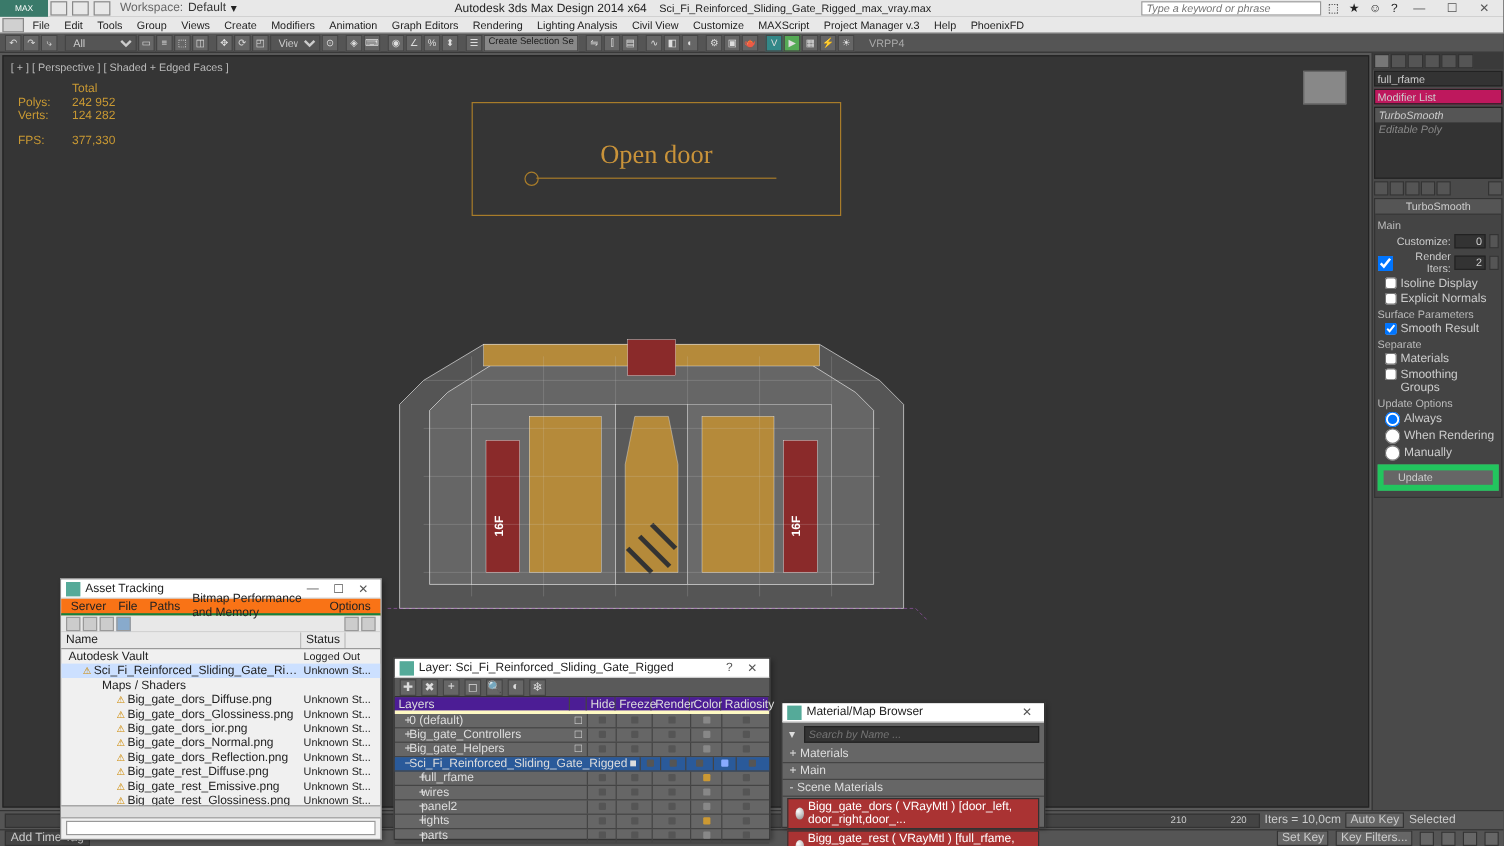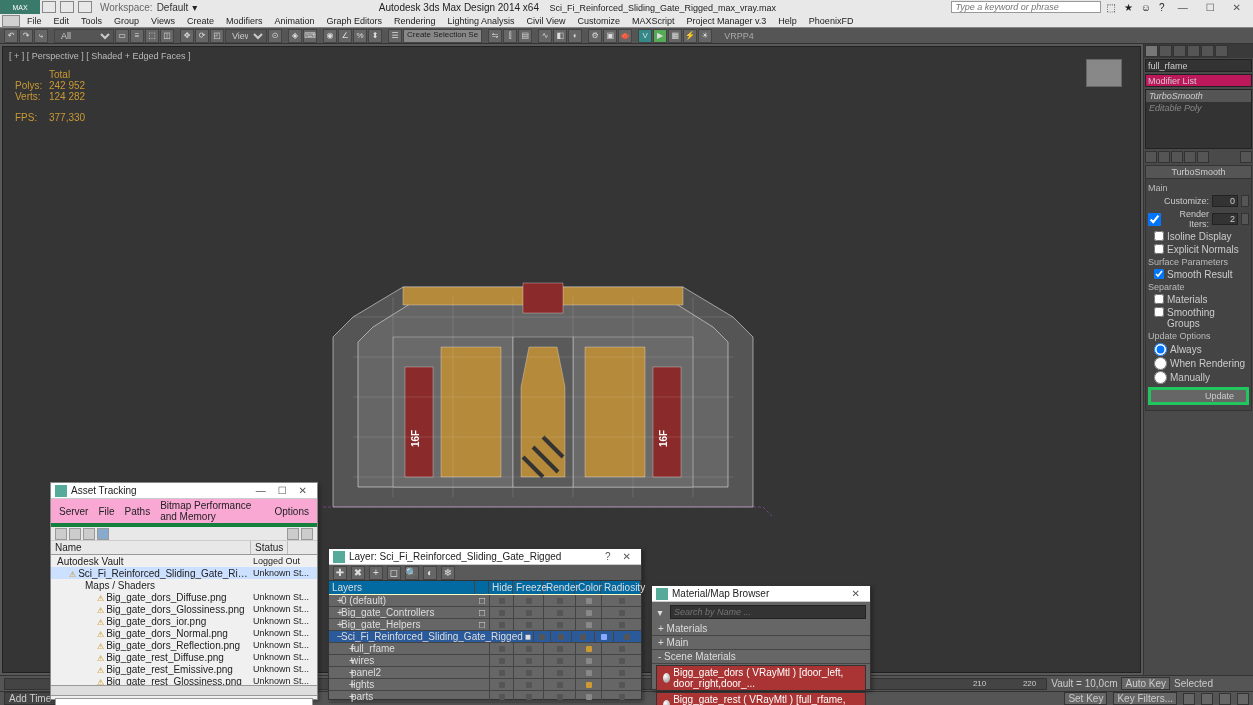--- a/index.html
+++ b/index.html
@@ -27,21 +27,21 @@
 .toolbar .tb{width:14px;height:14px;background:#666;border:1px solid #444;display:flex;align-items:center;justify-content:center;font-size:8px;color:#ddd}
 .toolbar .sel{height:14px;background:#555;border:1px solid #444;color:#ccc;font-size:9px;padding:0 2px}
 .toolbar .sep{width:4px}
 .toolbar .dropbtn{height:14px;background:#888;border:1px solid #444;font-size:8px;padding:0 3px;color:#222}
 
 
 .main{position:absolute;top:44px;left:0;right:0;bottom:30px;display:flex}
 .viewport{flex:1;background:#353535;position:relative;border:1px solid #222;margin:2px}
 .vplabel{position:absolute;top:4px;left:6px;color:#bbb;font-size:9px}
 .stats{position:absolute;top:22px;left:12px;color:#c99933;font-size:9px}
-.stats .row{display:flex;gap:6px}
+.stats .row{display:flex;gap:17px}
 .stats .row .l{width:28px}
 .stats .row .v{}
 .opendoor{position:absolute;top:38px;left:390px;width:308px;height:95px;border:1px solid #a87c2a;display:flex;flex-direction:column;align-items:center;justify-content:center}
 .opendoor .txt{color:#c9933a;font-size:22px;font-family:Georgia,serif}
 .opendoor .line{width:200px;height:1px;background:#a87c2a;margin-top:6px;position:relative}
 .opendoor .line:before{content:"";position:absolute;left:-10px;top:-5px;width:10px;height:10px;border:1px solid #a87c2a;border-radius:50%}
 .viewcube{position:absolute;top:12px;right:18px;width:36px;height:28px;background:#888;border:1px solid #666}
 .gate{position:absolute;top:230px;left:310px;width:460px;height:250px}
 .gate svg{width:100%;height:100%}
 
@@ -60,37 +60,37 @@
 .rpanel .roll .hdr{background:#555;color:#ccc;text-align:center;font-size:9px;padding:1px;border-bottom:1px solid #333}
 .rpanel .roll .body{padding:2px}
 .rpanel .roll .sect{color:#bbb;font-size:9px;margin:2px 0}
 .rpanel .roll .fld{display:flex;align-items:center;gap:3px;margin:2px 0}
 .rpanel .roll .fld .lbl{flex:1;text-align:right;font-size:9px}
 .rpanel .roll .fld .num{width:26px;height:12px;background:#333;border:1px solid #222;color:#ccc;font-size:9px;text-align:right;padding:0 2px}
 .rpanel .roll .fld .spin{width:8px;height:12px;background:#555;border:1px solid #333}
 .rpanel .roll .chk{display:flex;align-items:flex-start;gap:3px;margin:2px 0 2px 6px;font-size:9px}
 .rpanel .roll .chk input{width:10px;height:10px}
 .rpanel .roll .rad{display:flex;align-items:center;gap:3px;margin:1px 0 1px 6px;font-size:9px}
-.rpanel .roll .btn{display:block;margin:3px auto;padding:1px 12px;background:#666;border:3px solid #22c55e;font-size:9px;color:#ccc;text-align:right}
+.rpanel .roll .btn{display:block;margin:3px auto;padding:1px 12px;background:#666;border:5px solid #22c55e;font-size:9px;color:#ccc;text-align:left}
 
 
 .timeline{position:absolute;bottom:14px;left:0;right:0;height:16px;background:#555;display:flex;align-items:center;border-top:1px solid #333;gap:4px;padding:0 4px;font-size:9px}
 .timeline .ruler{flex:1;height:12px;background:#444;border:1px solid #333;position:relative}
 .timeline .ruler .tick{position:absolute;top:0;font-size:8px;color:#ccc}
 .statusbar{position:absolute;bottom:0;left:0;right:0;height:14px;background:#555;display:flex;align-items:center;gap:6px;padding:0 4px;font-size:9px;color:#ccc;border-top:1px solid #333}
 .statusbar .tag{background:#444;border:1px solid #333;padding:0 4px}
 .statusbar .sbtn{width:12px;height:12px;background:#666;border:1px solid #333}
 
 
 .win{position:absolute;background:#f0f0f0;border:1px solid #888;box-shadow:2px 2px 4px rgba(0,0,0,.3);color:#222}
 .win .whdr{height:16px;background:#fff;display:flex;align-items:center;padding:0 4px;font-size:10px;border-bottom:1px solid #ccc}
 .win .whdr .ico{width:12px;height:12px;background:#5a9;margin-right:4px}
 .win .whdr .t{flex:1}
 .win .whdr .wb{padding:0 6px;color:#555}
-.win .wmenu{height:28px;background:#f9a8d4;display:flex;align-items:center;gap:2px;padding:0 4px;font-size:9px;border-bottom:4px solid #15803d}
+.win .wmenu{height:14px;background:#f97316;display:flex;align-items:center;gap:2px;padding:0 4px;font-size:9px;border-bottom:2px solid #15803d}
 .win .wmenu .mi{padding:0 4px}
 .win .wtool{height:14px;background:#e8e8e8;display:flex;align-items:center;gap:2px;padding:0 4px;border-bottom:1px solid #ccc}
 .win .wtool .tb{width:12px;height:12px;background:#ccc;border:1px solid #999}
 .assetwin{top:482px;left:50px;width:268px;height:218px}
 .assetwin .cols{height:14px;background:#e8e8e8;display:flex;font-size:9px;border-bottom:1px solid #999}
 .assetwin .cols .c{padding:1px 4px;border-right:1px solid #bbb}
 .assetwin .cols .c1{width:200px}
 .assetwin .rows{height:130px;overflow:hidden;font-size:9px}
 .assetwin .row{display:flex;align-items:center;height:12px}
 .assetwin .row .nm{flex:1;padding-left:2px;overflow:hidden;text-overflow:ellipsis;white-space:nowrap}
@@ -103,21 +103,21 @@
 .assetwin .row .warn:before{content:"⚠";color:#c80;font-size:8px}
 .assetwin .scroll{height:10px;background:#ddd;border-top:1px solid #999}
 .assetwin .btm{height:16px;border-top:1px solid #999;display:flex;align-items:center;padding:0 4px}
 .assetwin .btm .inp{flex:1;height:12px;border:1px solid #999;background:#fff}
 
 
 .layerwin{top:548px;left:328px;width:314px;height:152px;background:#666;color:#ddd;border:1px solid #333}
 .layerwin .whdr{background:#fff;color:#222}
 .layerwin .ltool{height:16px;background:#5a5a5a;display:flex;align-items:center;gap:4px;padding:0 4px;border-bottom:1px solid #333}
 .layerwin .ltool .tb{width:14px;height:14px;background:#666;border:1px solid #444;display:flex;align-items:center;justify-content:center;font-size:10px}
-.layerwin .cols{height:14px;background:#0369a1;display:flex;font-size:9px;border-bottom:1px solid #fef9c3}
+.layerwin .cols{height:14px;background:#4c1d95;display:flex;font-size:9px;border-bottom:3px solid #fef9c3}
 .layerwin .cols .c{padding:1px 3px;border-right:1px solid #444}
 .layerwin .rows{font-size:9px}
 .layerwin .row{display:flex;align-items:center;height:12px;border-bottom:1px solid #444}
 .layerwin .row .exp{width:10px;text-align:center}
 .layerwin .row .nm{flex:1;padding-left:2px}
 .layerwin .row .cb{width:12px;text-align:center}
 .layerwin .row .cel{width:24px;text-align:center;border-left:1px solid #444}
 .layerwin .row.sel{background:#2a5a9a}
 .dot{width:6px;height:6px;display:inline-block;border-radius:1px}
 .dot.b{background:#555}
@@ -247,20 +247,24 @@
         </div>
       <div class="row">
           <span class="l">Verts:</span>
           <span class="v">124 282</span>
         </div>
       <div class="row" style="margin-top:10px">
           <span class="l">FPS:</span>
           <span class="v">377,330</span>
         </div>
     </div>
+    <div class="opendoor">
+      <div class="txt">Open door</div>
+      <div class="line"></div>
+    </div>
     <div class="viewcube"></div>
     <div class="gate">
       <svg viewBox="0 0 460 250">
 
         <polygon points="40,40 90,10 370,10 420,40 440,60 440,230 20,230 20,60" fill="#555" stroke="#fff" stroke-width="0.5"></polygon>
         <polygon points="60,50 100,25 360,25 400,50 415,65 415,210 45,210 45,65" fill="#666" stroke="#fff" stroke-width="0.5"></polygon>
 
         <rect x="90" y="10" width="280" height="18" fill="#b58a3a" stroke="#fff" stroke-width="0.3"></rect>
         <rect x="210" y="6" width="40" height="30" fill="#8a2a2a" stroke="#fff" stroke-width="0.3"></rect>
 
@@ -380,21 +384,21 @@
       </div>
     </div>
   </div>
 </div>
 
 <div class="timeline">
   <div class="ruler">
     <span class="tick" style="right:60px">210</span>
     <span class="tick" style="right:10px">220</span>
   </div>
-  <span>Vault = 10,0cm</span>
+  <span>Iters = 10,0cm</span>
   <span style="background:#666;border:1px solid #333;padding:0 3px">Auto Key</span>
   <span class="sel">Selected</span>
   <div class="sbtn"></div>
   <div class="sbtn"></div>
   <div class="sbtn"></div>
   <div class="sbtn"></div>
   <div class="sbtn"></div>
   <div class="sbtn"></div>
   <div class="sbtn"></div>
   <div class="sbtn"></div>

